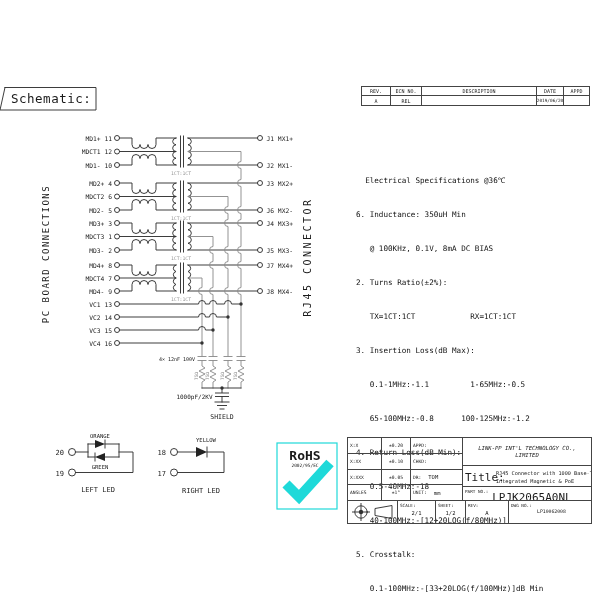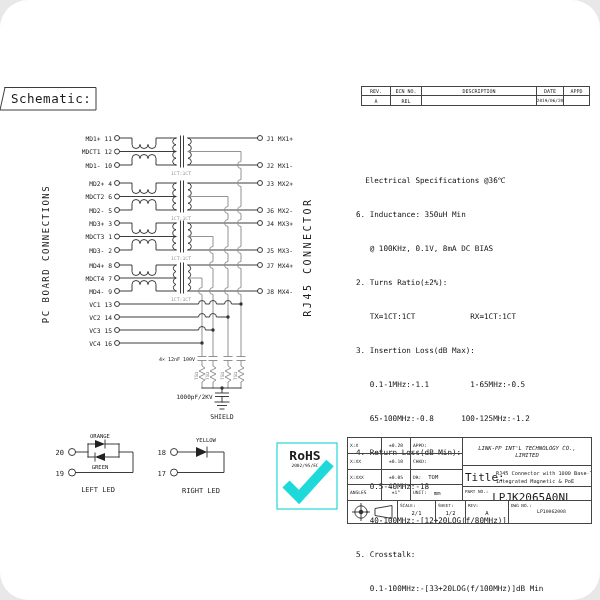--- a/index.html
+++ b/index.html
@@ -1,17 +1,17 @@
 <!DOCTYPE html>
 <html><head>
 <meta charset="utf-8">
 <style>
   html,body { margin:0; padding:0; background:#e8e8e8; }
   .page { position:relative; width:600px; height:600px; background:#ffffff;
-          font-family:"DejaVu Sans Mono", monospace; color:#1a1a1a; overflow:hidden;border-radius:28px; }
+          font-family:"DejaVu Sans Mono", monospace; color:#1a1a1a; overflow:hidden; }
   svg.overlay { position:absolute; left:0; top:0; }
 
   
   .w   { stroke:#333; stroke-width:0.95; fill:none; stroke-linecap:square; }
   .wg  { stroke:#8d8d8d; stroke-width:0.95; fill:none; stroke-linecap:square; }
   .pin { fill:#fff; stroke:#333; stroke-width:0.95; }
   .dot { fill:#333; stroke:none; }
   .dio { fill:#222; stroke:none; }
   svg text { fill:#1a1a1a; font-family:"DejaVu Sans Mono", monospace; }
   .lbl  { font-size:6.3px; }

